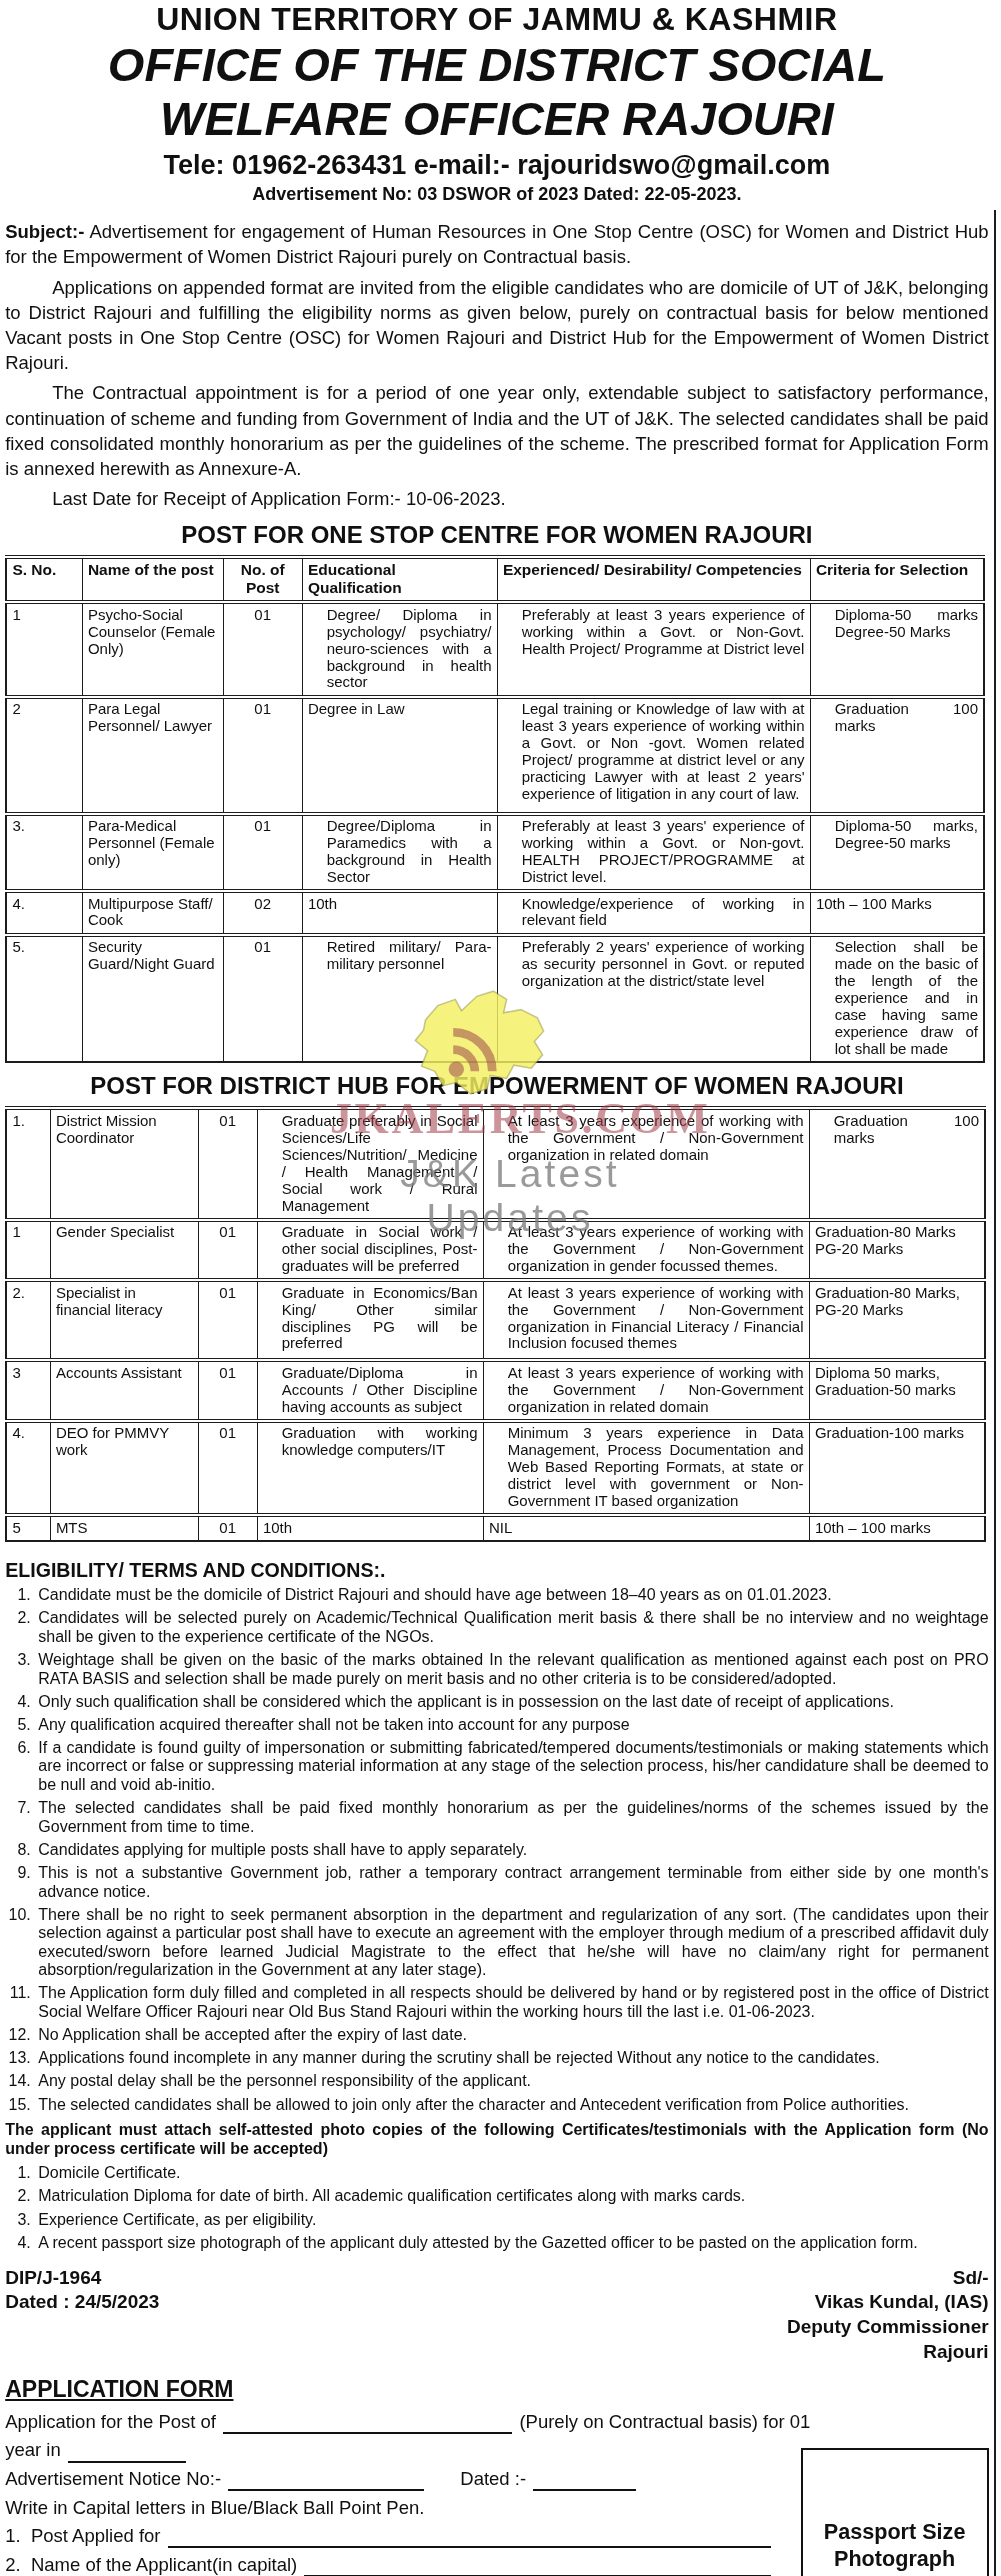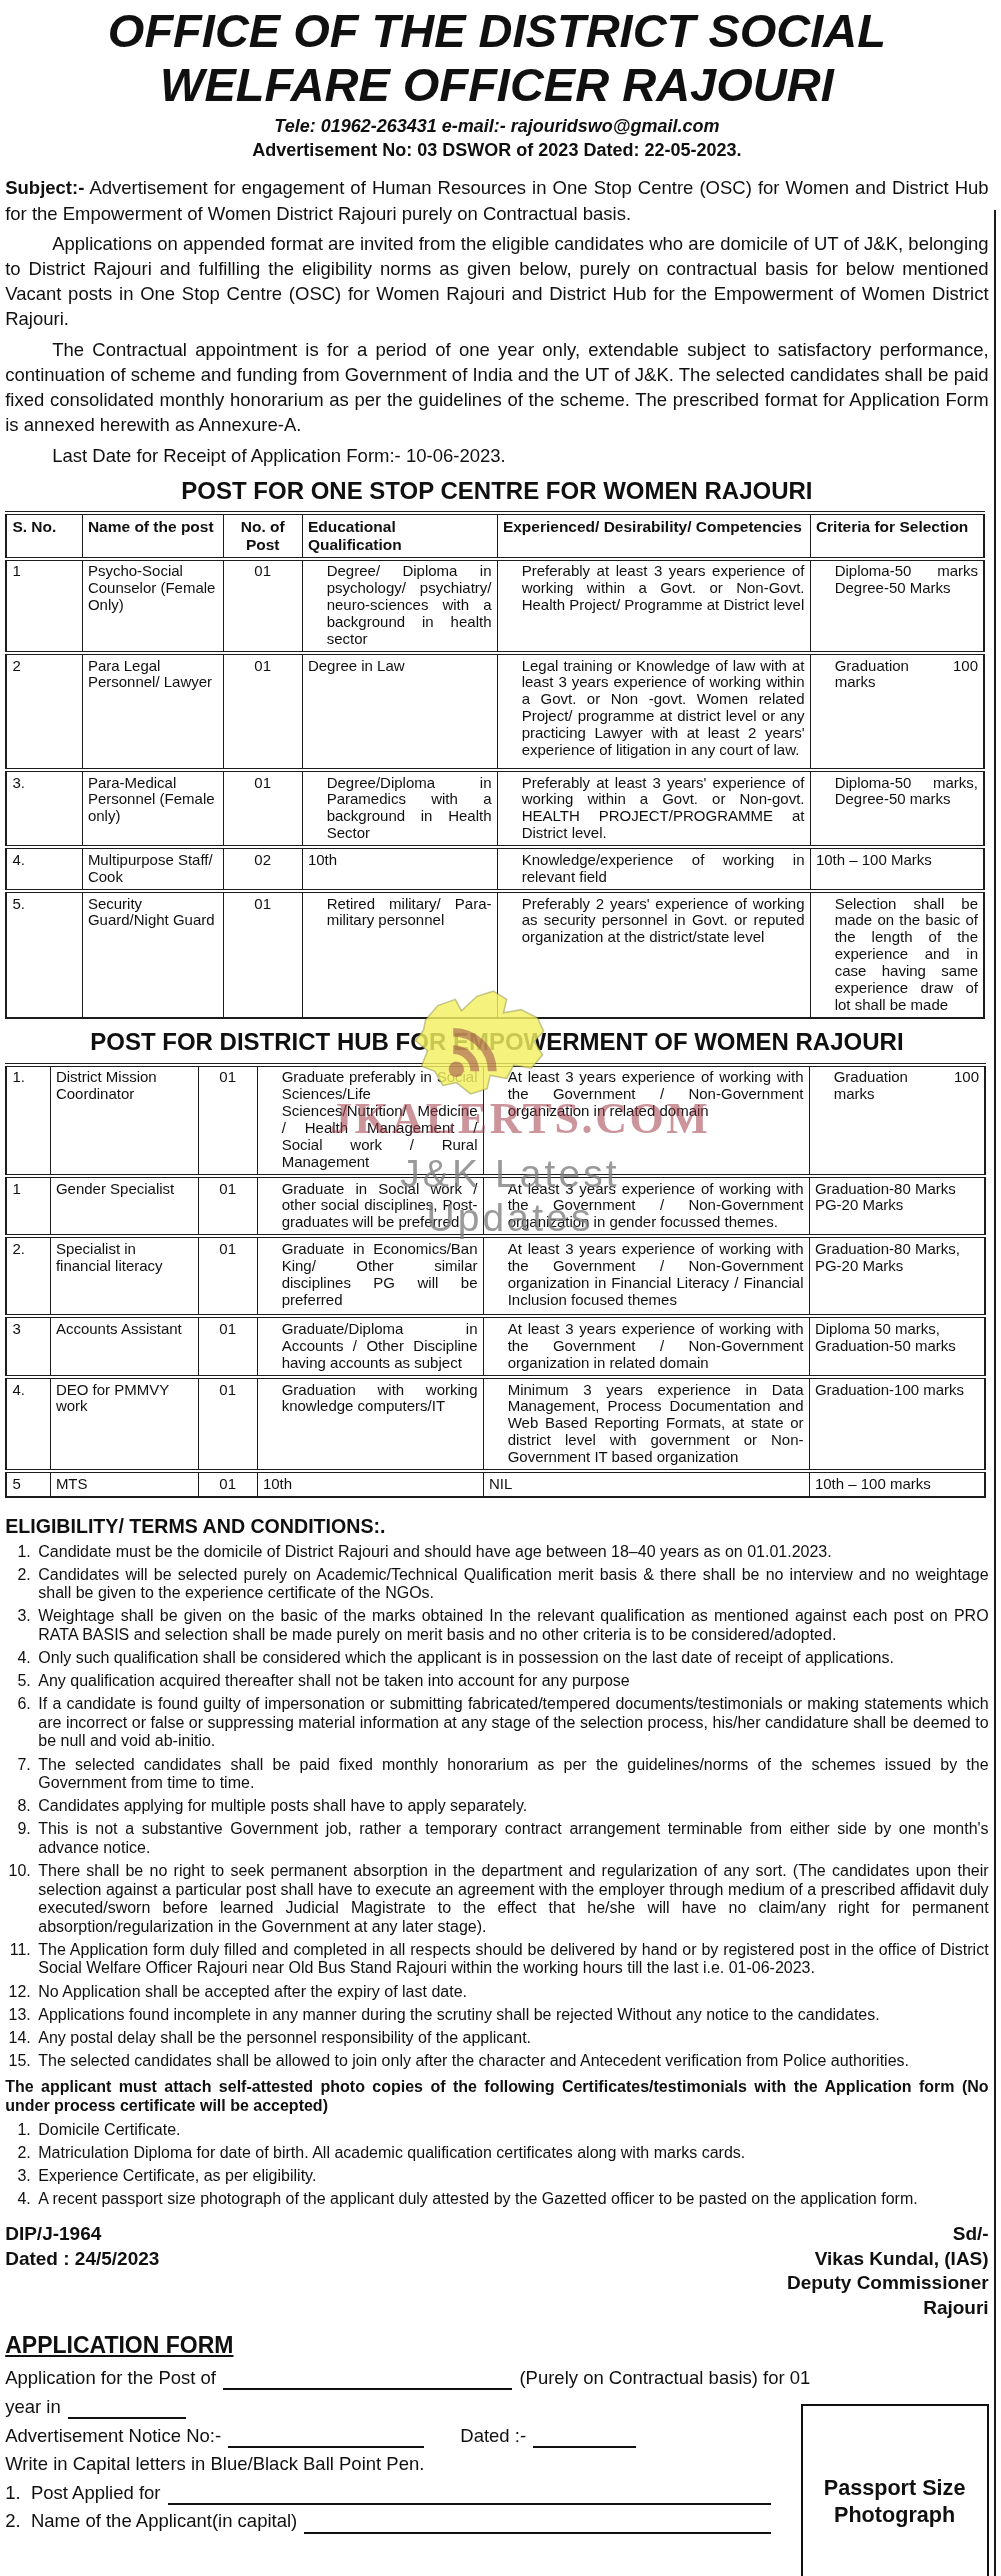--- a/index.html
+++ b/index.html
@@ -3,21 +3,21 @@
 <meta charset="utf-8">
 <style>
   html,body{margin:0;padding:0;background:#e8e8e8;}
   .page{position:relative;width:1002px;height:3125px;background:#fff;color:#101010;
         font-family:"Liberation Sans",sans-serif;overflow:hidden;box-sizing:border-box;
         padding:3.1px 13.4px 0 5.2px;}
   
   .hdr{text-align:center;}
   .hdr-line1{font-size:32px;font-weight:bold;letter-spacing:0.5px;margin:0;line-height:1.05;}
   .hdr-line2{font-size:47px;font-weight:bold;margin:3.1px 0 0;line-height:1.08;font-style:italic;}
-  .hdr-contact{font-size:18px;font-weight:bold;margin:5.2px 0 0;font-style:italic;}
+  .hdr-contact{font-size:27px;font-weight:bold;margin:5.2px 0 0;}
   .hdr-adv{font-size:18px;font-weight:bold;margin:3.1px 0 0;}
   
   .intro{font-size:18.5px;line-height:1.36;text-align:justify;margin-top:14.4px;}
   .intro p{margin:0 0 5.2px;}
   .indent{text-indent:47px;}
   .b{font-weight:bold;}
   
   .sec-title{font-size:24px;font-weight:bold;text-align:center;margin:9.3px 0 6.2px;}
   
   table.post{border-collapse:collapse;width:979px;font-size:15px;line-height:1.13;
@@ -55,20 +55,21 @@
            letter-spacing:2.6px;color:rgba(160,62,72,0.55);}
   .wm-tag{top:1152px;left:340px;width:340px;text-align:center;font-weight:normal;font-size:39px;
           letter-spacing:3.1px;color:rgba(125,125,125,0.78);}
 </style>
 </head>
 <body>
 
 <div class="page">
 
   <div class="hdr">
+    <div class="hdr-line1">UNION TERRITORY OF JAMMU &amp; KASHMIR</div>
     <div class="hdr-line2">OFFICE OF THE DISTRICT SOCIAL</div>
     <div class="hdr-line2">WELFARE OFFICER RAJOURI</div>
     <div class="hdr-contact">Tele: 01962-263431 e-mail:- rajouridswo@gmail.com</div>
     <div class="hdr-adv">Advertisement No: 03 DSWOR of 2023 Dated: 22-05-2023.</div>
   </div>
 
   <div class="intro">
     <p><span class="b">Subject:-</span><span> Advertisement for engagement of Human Resources in One Stop Centre (OSC) for Women and District Hub for the Empowerment of Women District Rajouri purely on Contractual basis.</span></p>
     <p class="indent">Applications on appended format are invited from the eligible candidates who are domicile of UT of J&amp;K, belonging to District Rajouri and fulfilling the eligibility norms as given below, purely on contractual basis for below mentioned Vacant posts in One Stop Centre (OSC) for Women Rajouri and District Hub for the Empowerment of Women District Rajouri.</p>
     <p class="indent">The Contractual appointment is for a period of one year only, extendable subject to satisfactory performance, continuation of scheme and funding from Government of India and the UT of J&amp;K. The selected candidates shall be paid fixed consolidated monthly honorarium as per the guidelines of the scheme. The prescribed format for Application Form is annexed herewith as Annexure-A.</p>

